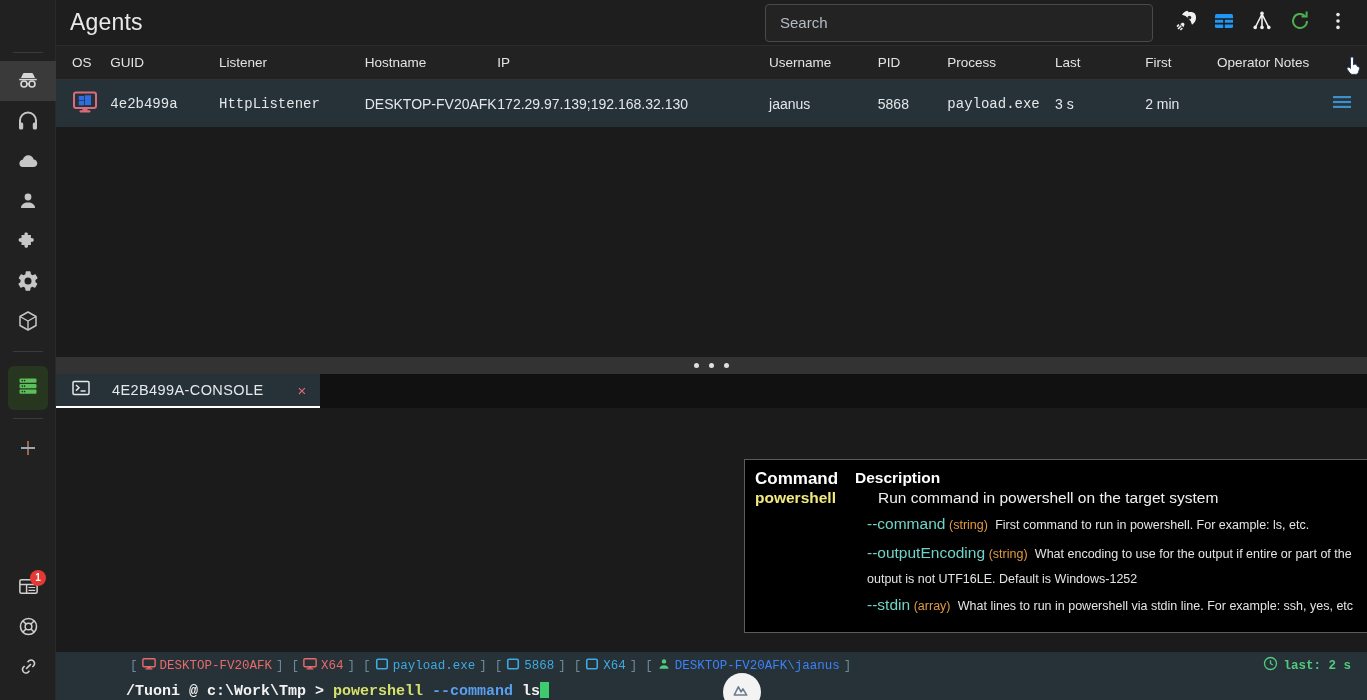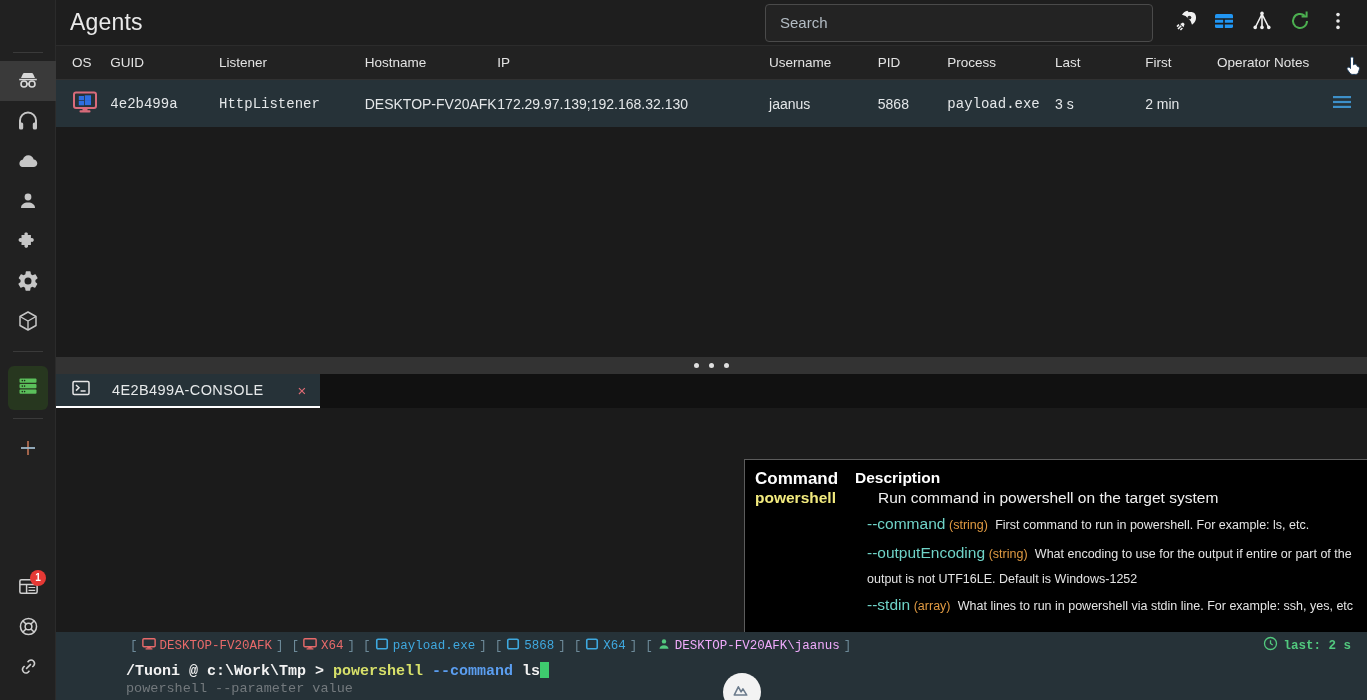--- a/index.html
+++ b/index.html
@@ -183,21 +183,21 @@
     display: flex; align-items: center;
     padding: 4px 16px 3px 70px;
     font-family: "Liberation Mono", monospace;
     font-size: 12.5px;
     position: relative;
   }
   .chip { display: inline-flex; align-items: center; gap: 4px; }
   .brk { color: #6d8a99; margin: 0 4px; }
   .chip-red { color: #e86a6a; }
   .chip-blue { color: #3fa9e0; }
-  .chip-green { color: #f0abfc; }
+  .chip-green { color: #3b82f6; }
   .status-right {
     margin-left: auto; display: inline-flex; align-items: center; gap: 5px;
     color: #52c97e; font-weight: bold;
   }
   .promptline {
     font-family: "Liberation Mono", monospace;
     font-size: 15px; font-weight: bold;
     padding: 4px 16px 0 70px;
     white-space: pre;
   }
@@ -610,21 +610,20 @@
                 <circle cx="8" cy="8" r="6.4" fill="none" stroke="#52c97e" stroke-width="1.4"></circle>
                 <path d="M8 4.4V8l2.4 1.6" fill="none" stroke="#52c97e" stroke-width="1.4"></path>
               </svg>
             </span>
             <span>last: 2 s</span>
           </span>
         </div>
 
         <div class="promptline"><span class="p-path">/Tuoni @ c:\Work\Tmp &gt; </span><span class="p-cmd">powershell</span><span class="p-flag"> --command</span><span class="p-arg"> ls</span><span class="cursor-block"></span></div>
 
-        <div class="ghostline">powershell --parameter value</div>
 
         <div class="brand-logo">
           <span>
             <svg width="22" height="22" viewBox="0 0 24 24">
               <path d="M3.5 17.5L8 8.5l3 5.5 2-3.2 4.2 6.7H3.5z" fill="none" stroke="#6b7b8c" stroke-width="1.7" stroke-linejoin="round"></path>
             </svg>
           </span>
         </div>
 
       </div>

